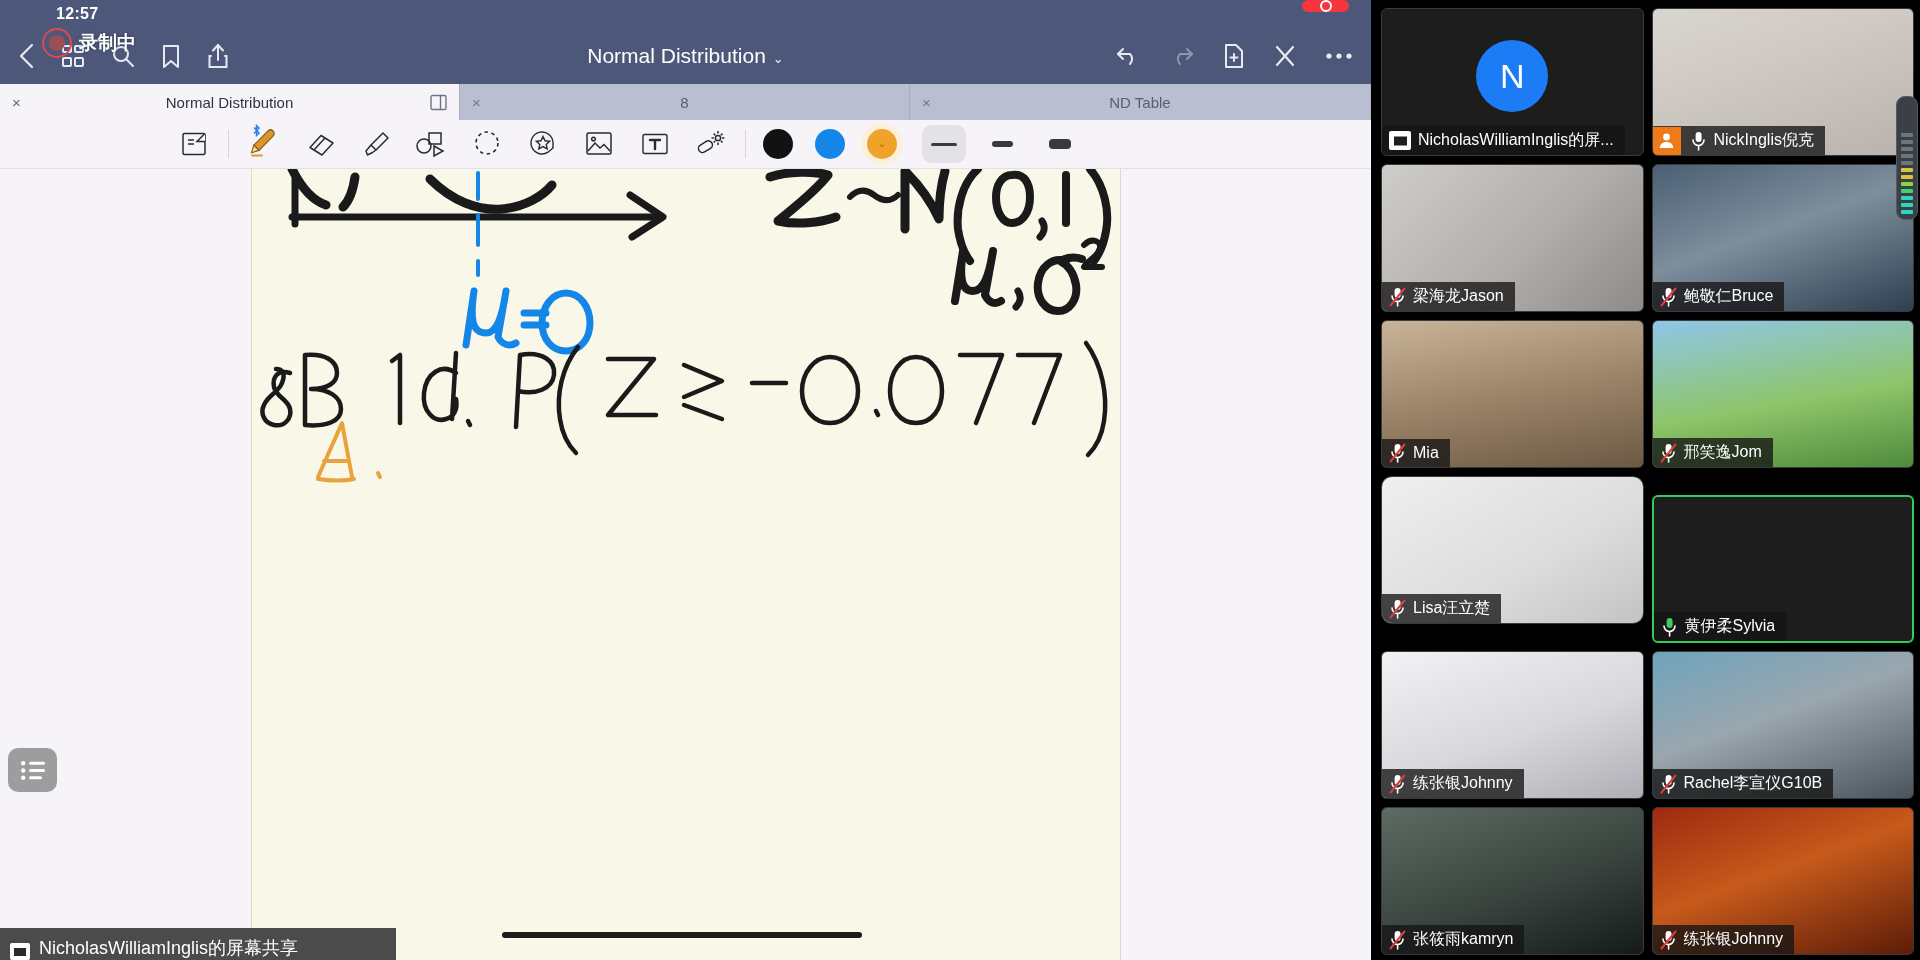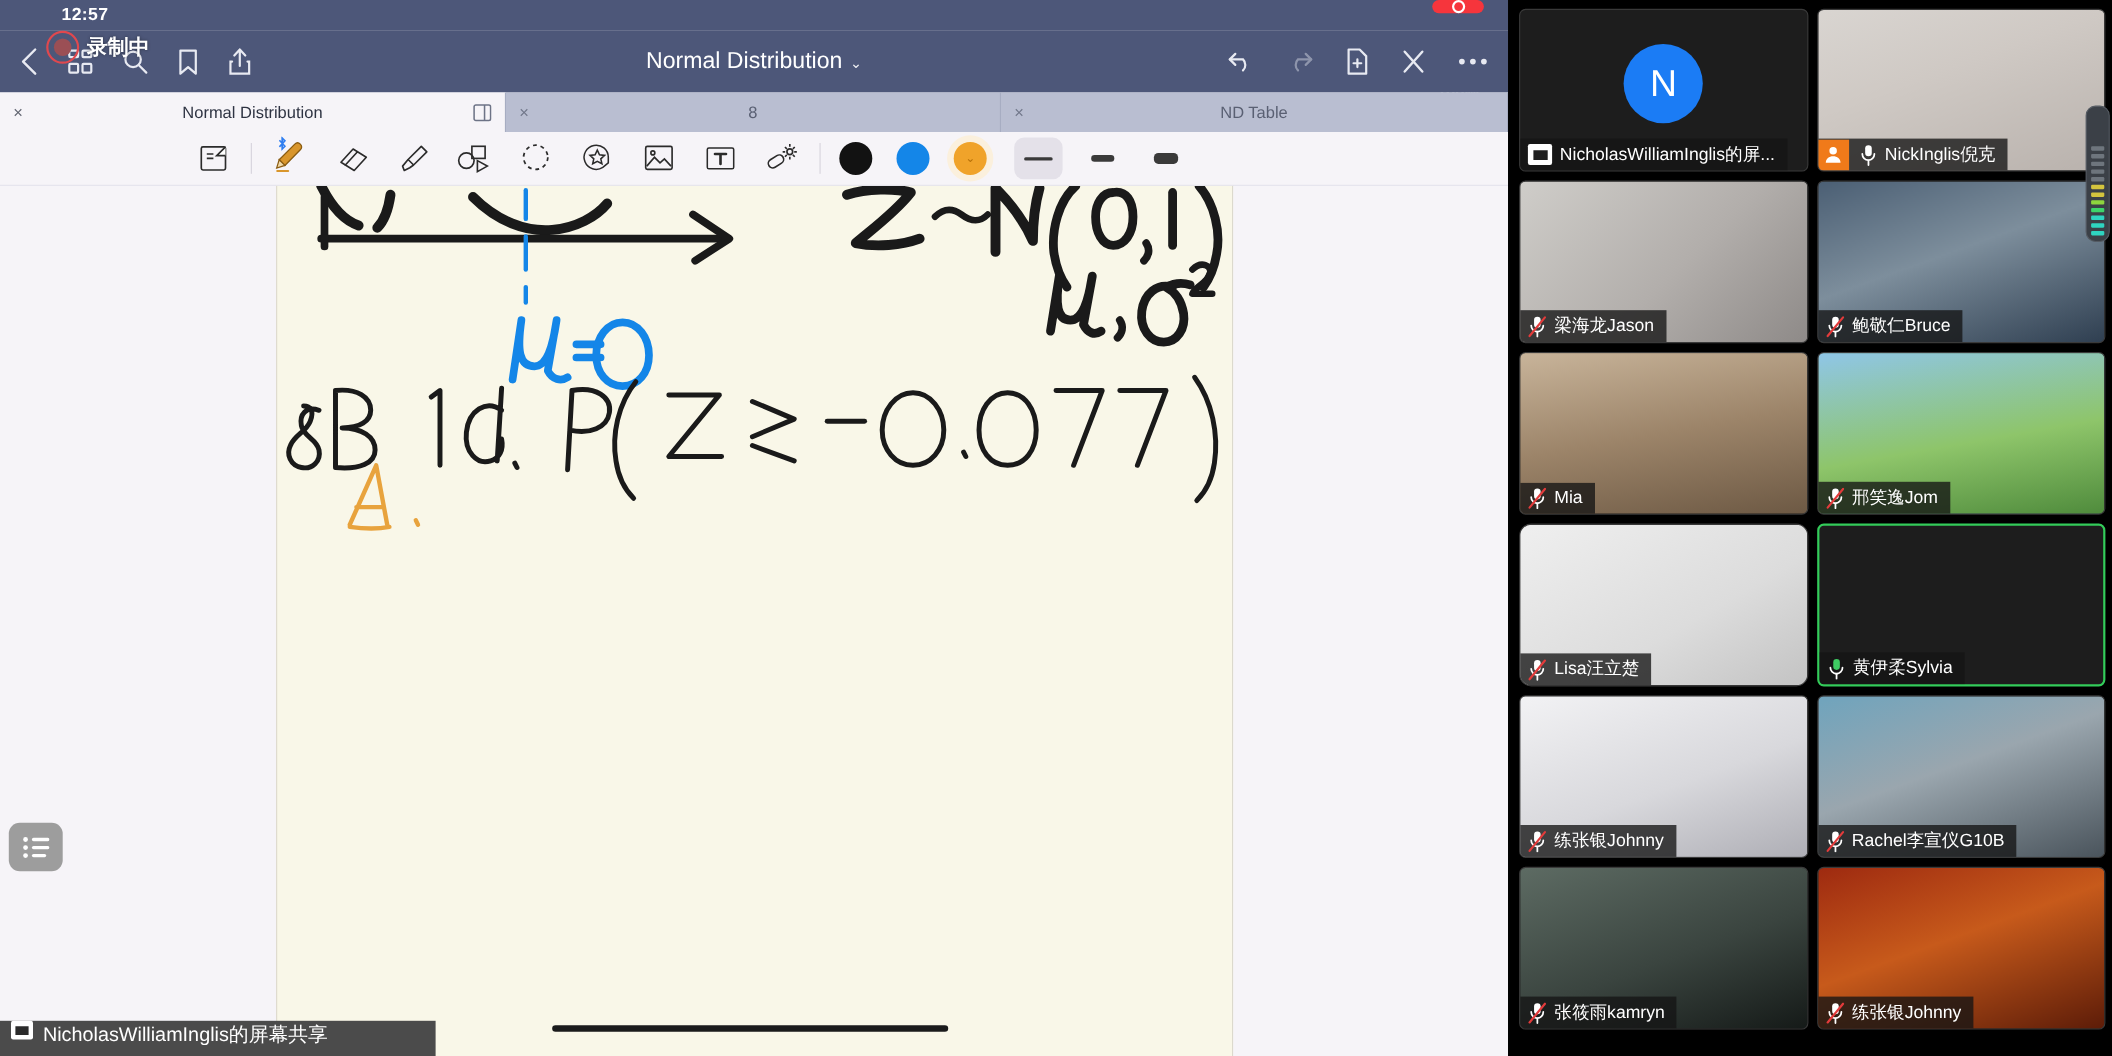--- a/index.html
+++ b/index.html
@@ -166,21 +166,21 @@
 
   .hscroll {
     position:absolute; left: 502px; bottom: 22px;
     width: 360px; height: 6px; border-radius:3px; background:#1b1b1b;
   }
 
   .sharebar {
     position:absolute; left:0; bottom:0;
     height: 32px; min-width: 396px;
     background:#4b4b4b; color:#fff;
-    display:flex; align-items:flex-start; gap:9px;
+    display:flex; align-items:flex-end; gap:9px;
     padding: 0 14px 0 10px; font-size:18px;
   }
   .sharebar .sicon {
     width:20px;height:17px;border-radius:2px;background:#fff;
     display:flex;align-items:center;justify-content:center;
   }
 
   .ink { position:absolute; left:0; top:0; width:100%; height:100%; pointer-events:none; }
 
   
@@ -226,21 +226,21 @@
     font-size: 34px;
   }
 
   
   .bg-nick  { background: linear-gradient(160deg,#d9d5d1 0%,#cfc9c4 40%,#b9b2ad 100%); }
   .bg-jason { background: linear-gradient(135deg,#cfcdc9 0%,#b2aeab 55%,#8e8a88 100%); }
   .bg-bruce { background: linear-gradient(160deg,#4b5f74 0%,#7d8e9c 45%,#2f3f51 100%); }
   .bg-mia   { background: linear-gradient(170deg,#c8b49a 0%,#9c8469 50%,#6d5944 100%); }
   .bg-jom   { background: linear-gradient(170deg,#8fc6e8 0%,#8ec56a 55%,#4f8b3c 100%); }
   .bg-lisa  { background: linear-gradient(150deg,#efefef 0%,#dcdcdc 60%,#c3c3c3 100%); border-radius: 11px; }
-  .bg-sylvia{ background: linear-gradient(175deg,#b7b0a3 0%,#8d8madd 1%,#7d776c 60%,#4e4a43 100%); }
+  .bg-sylvia{ background: linear-gradient(175deg,#b7b0a3 0%,#8d8madd 1%,#7d776c 60%,#4e4a43 100%); margin-top: 19px; }
   .bg-kitty { background: linear-gradient(160deg,#f2f2f4 0%,#d8d8dc 55%,#aeaeb5 100%); }
   .bg-rachel{ background: linear-gradient(160deg,#6fa4bd 0%,#9aa6ae 45%,#4a545c 100%); }
   .bg-kamryn{ background: linear-gradient(160deg,#5d6b63 0%,#3a443f 55%,#151a18 100%); }
   .bg-johnny{ background: linear-gradient(160deg,#9e2a10 0%,#c75a1b 45%,#5d1c08 100%); }
 
   .vmeter {
     position:absolute; right: 2px; top: 96px;
     width: 22px; height: 124px; border-radius: 9px;
     background:#3b4047; border:1px solid #555b63;
     display:flex; flex-direction:column-reverse; align-items:center;

